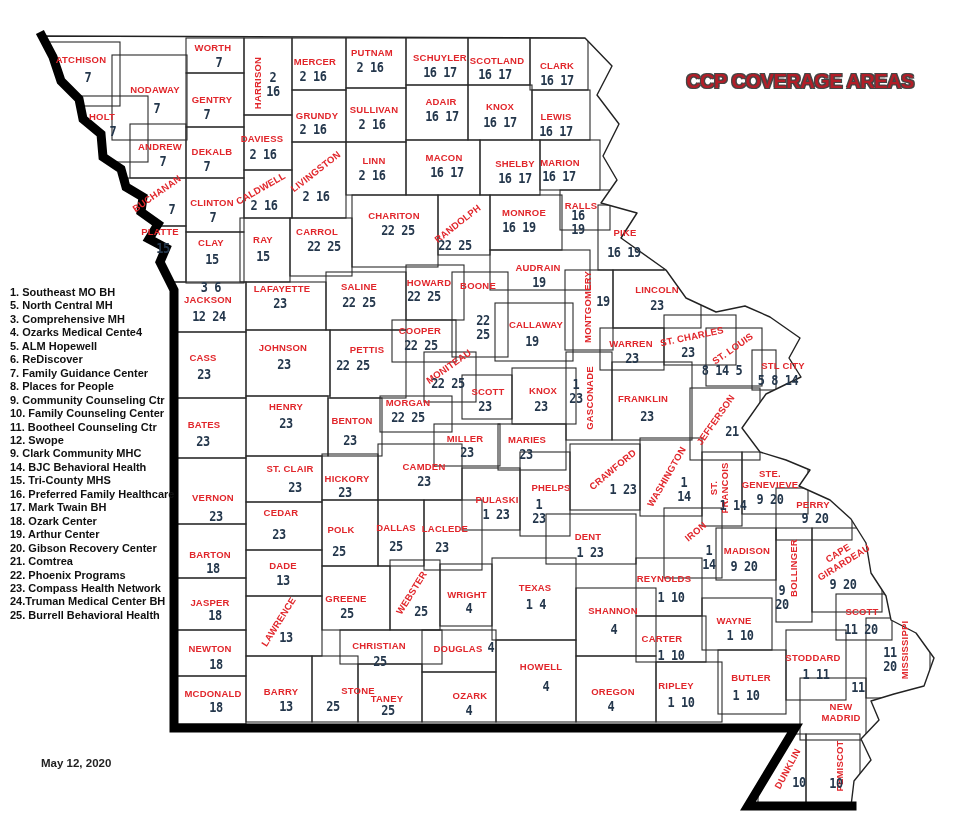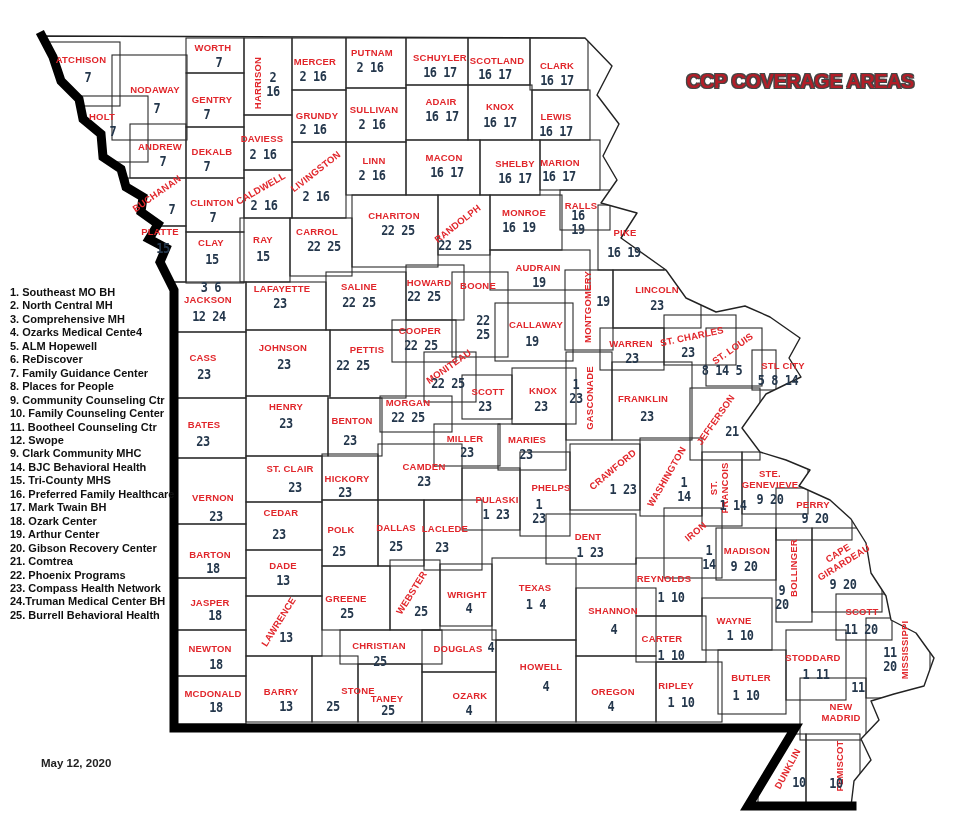--- a/index.html
+++ b/index.html
@@ -401,21 +401,21 @@
       <div class="cname" style="left: 840px; top: 766px; transform: translate(-50%, -50%) rotate(-90deg);">PEMISCOT</div>
       <div class="cnums" style="left: 836px; top: 783px; transform: translate(-50%, -50%) scaleX(0.82);">10</div>
     </div>
 
   <div class="title-block">
     <div class="title-line2">CCP COVERAGE AREAS</div>
   </div>
 
   <div class="legend" id="legend-list">
       <div>1. Southeast MO BH</div>
-      <div>2. North Central MH</div>
+      <div>5. North Central MH</div>
       <div>3. Comprehensive MH</div>
       <div>4. Ozarks Medical Cente4</div>
       <div>5. ALM Hopewell</div>
       <div>6. ReDiscover</div>
       <div>7. Family Guidance Center</div>
       <div>8. Places for People</div>
       <div>9. Community Counseling Ctr</div>
       <div>10. Family Counseling Center</div>
       <div>11. Bootheel Counseling Ctr</div>
       <div>12. Swope</div>

